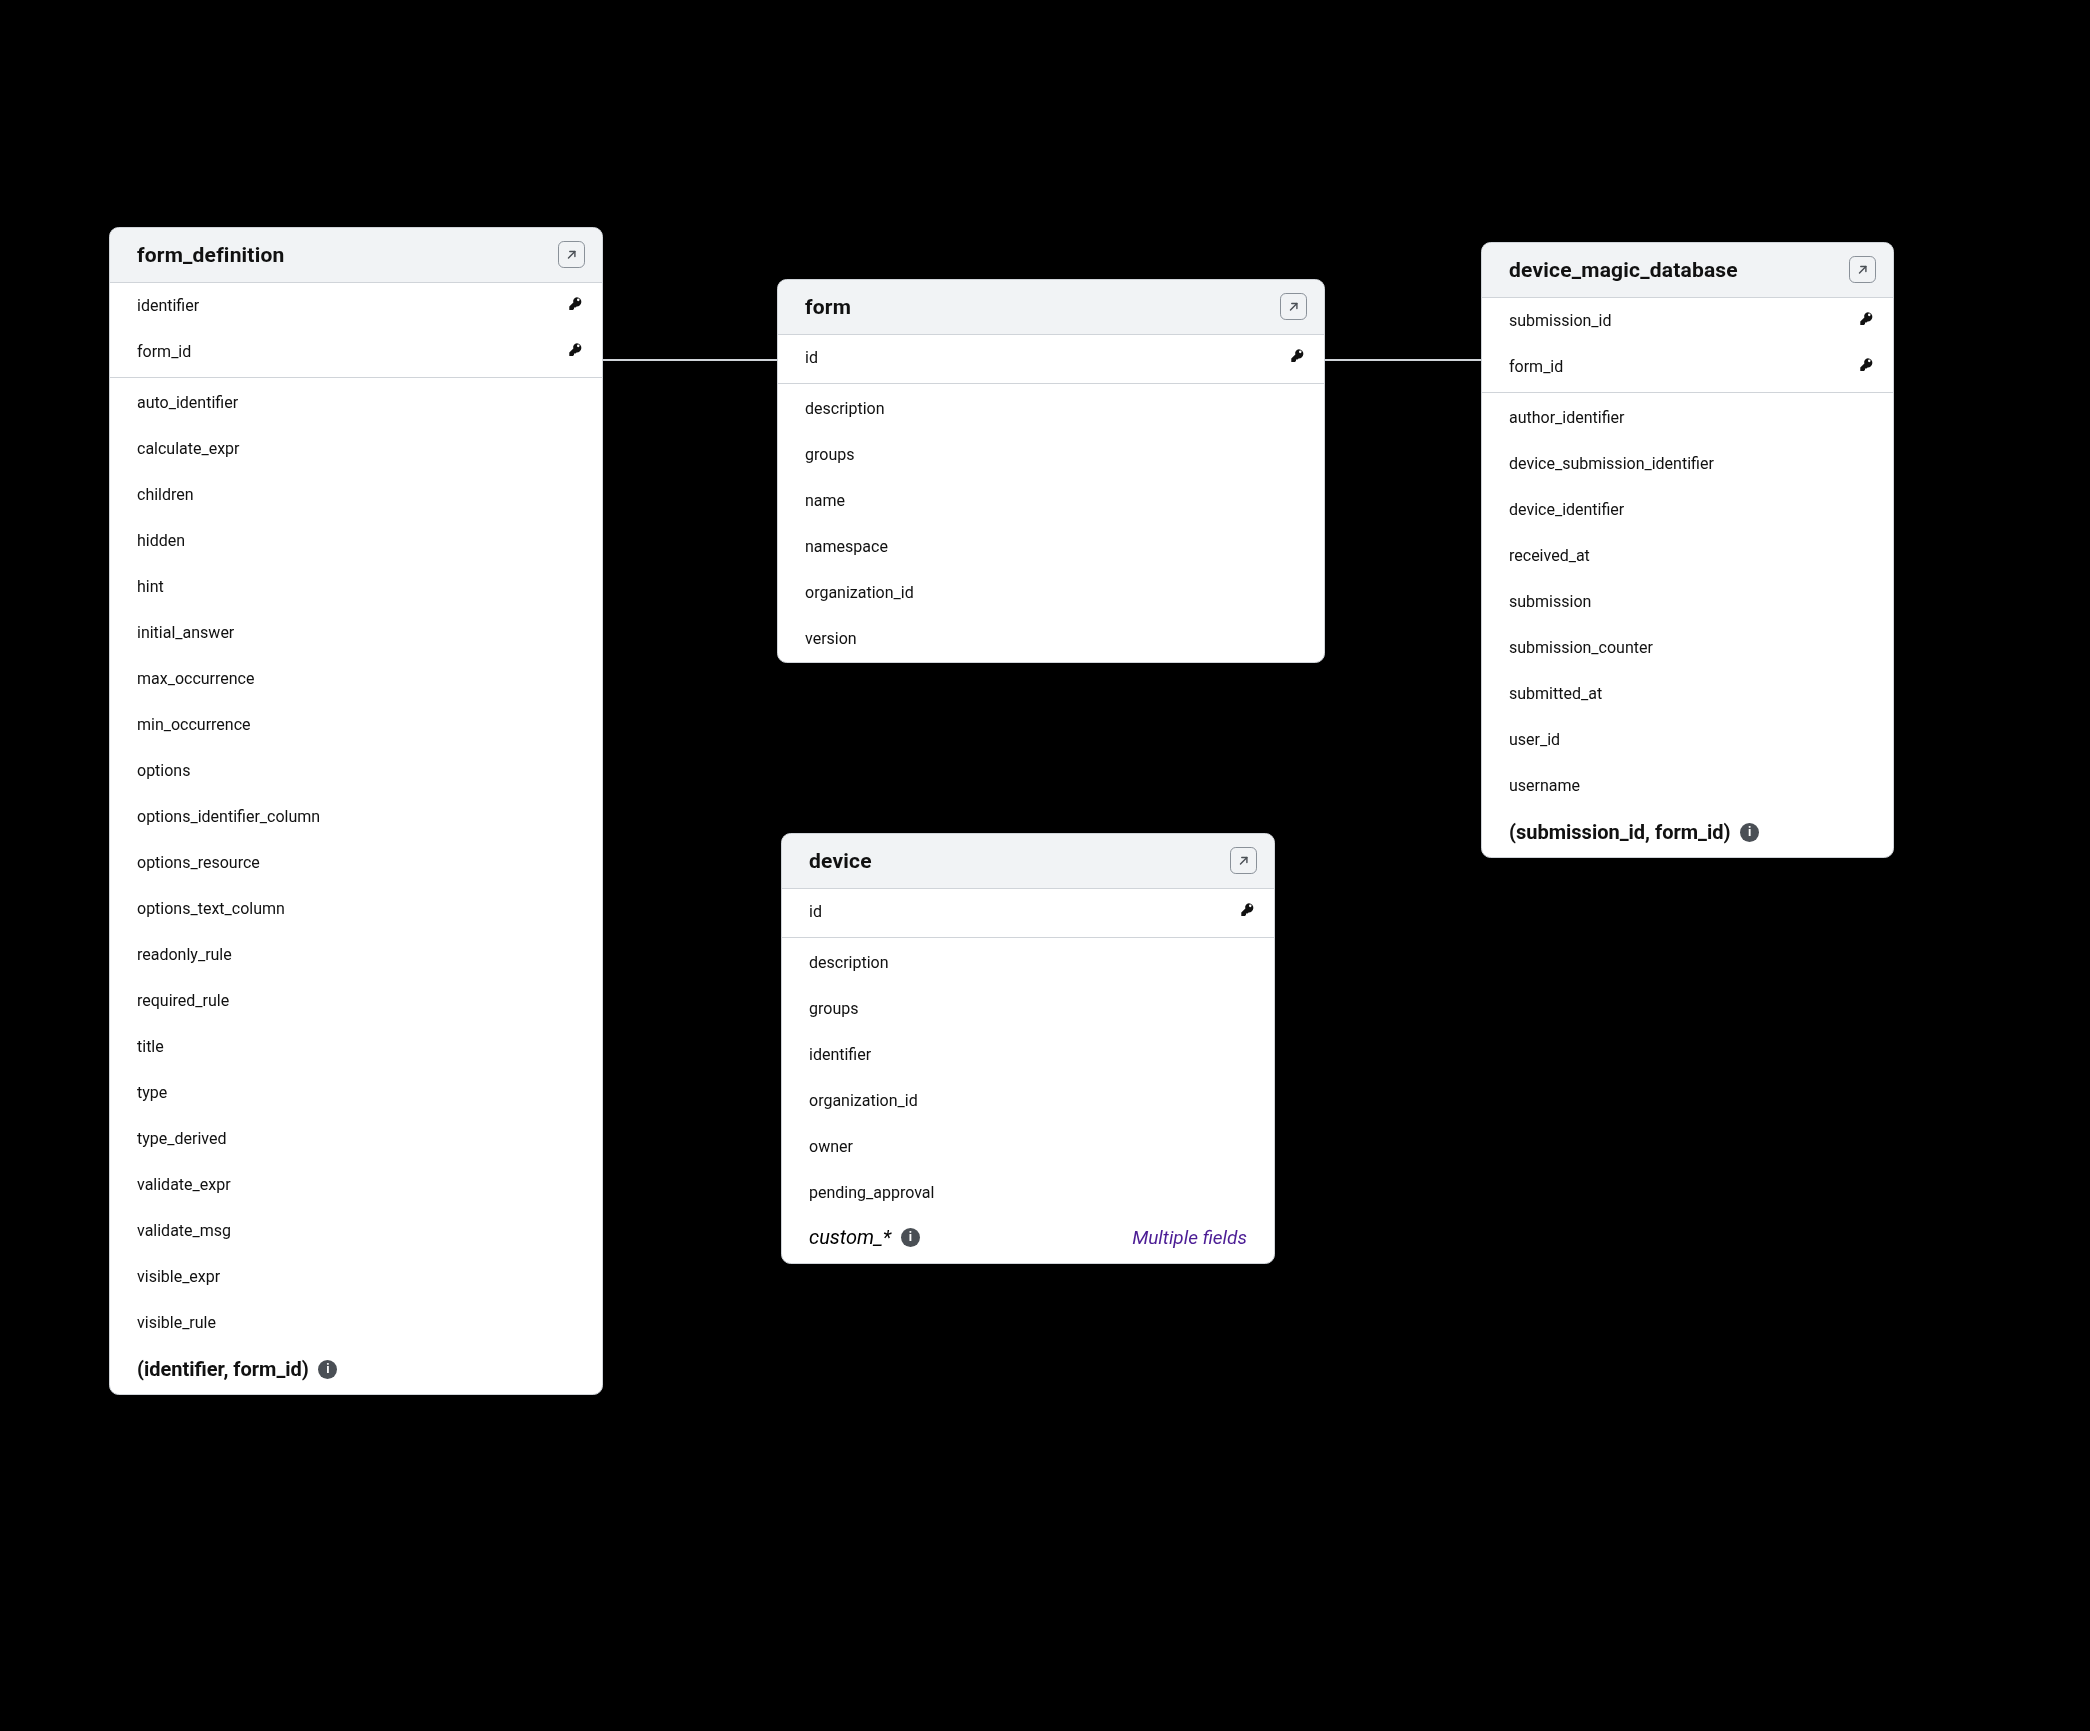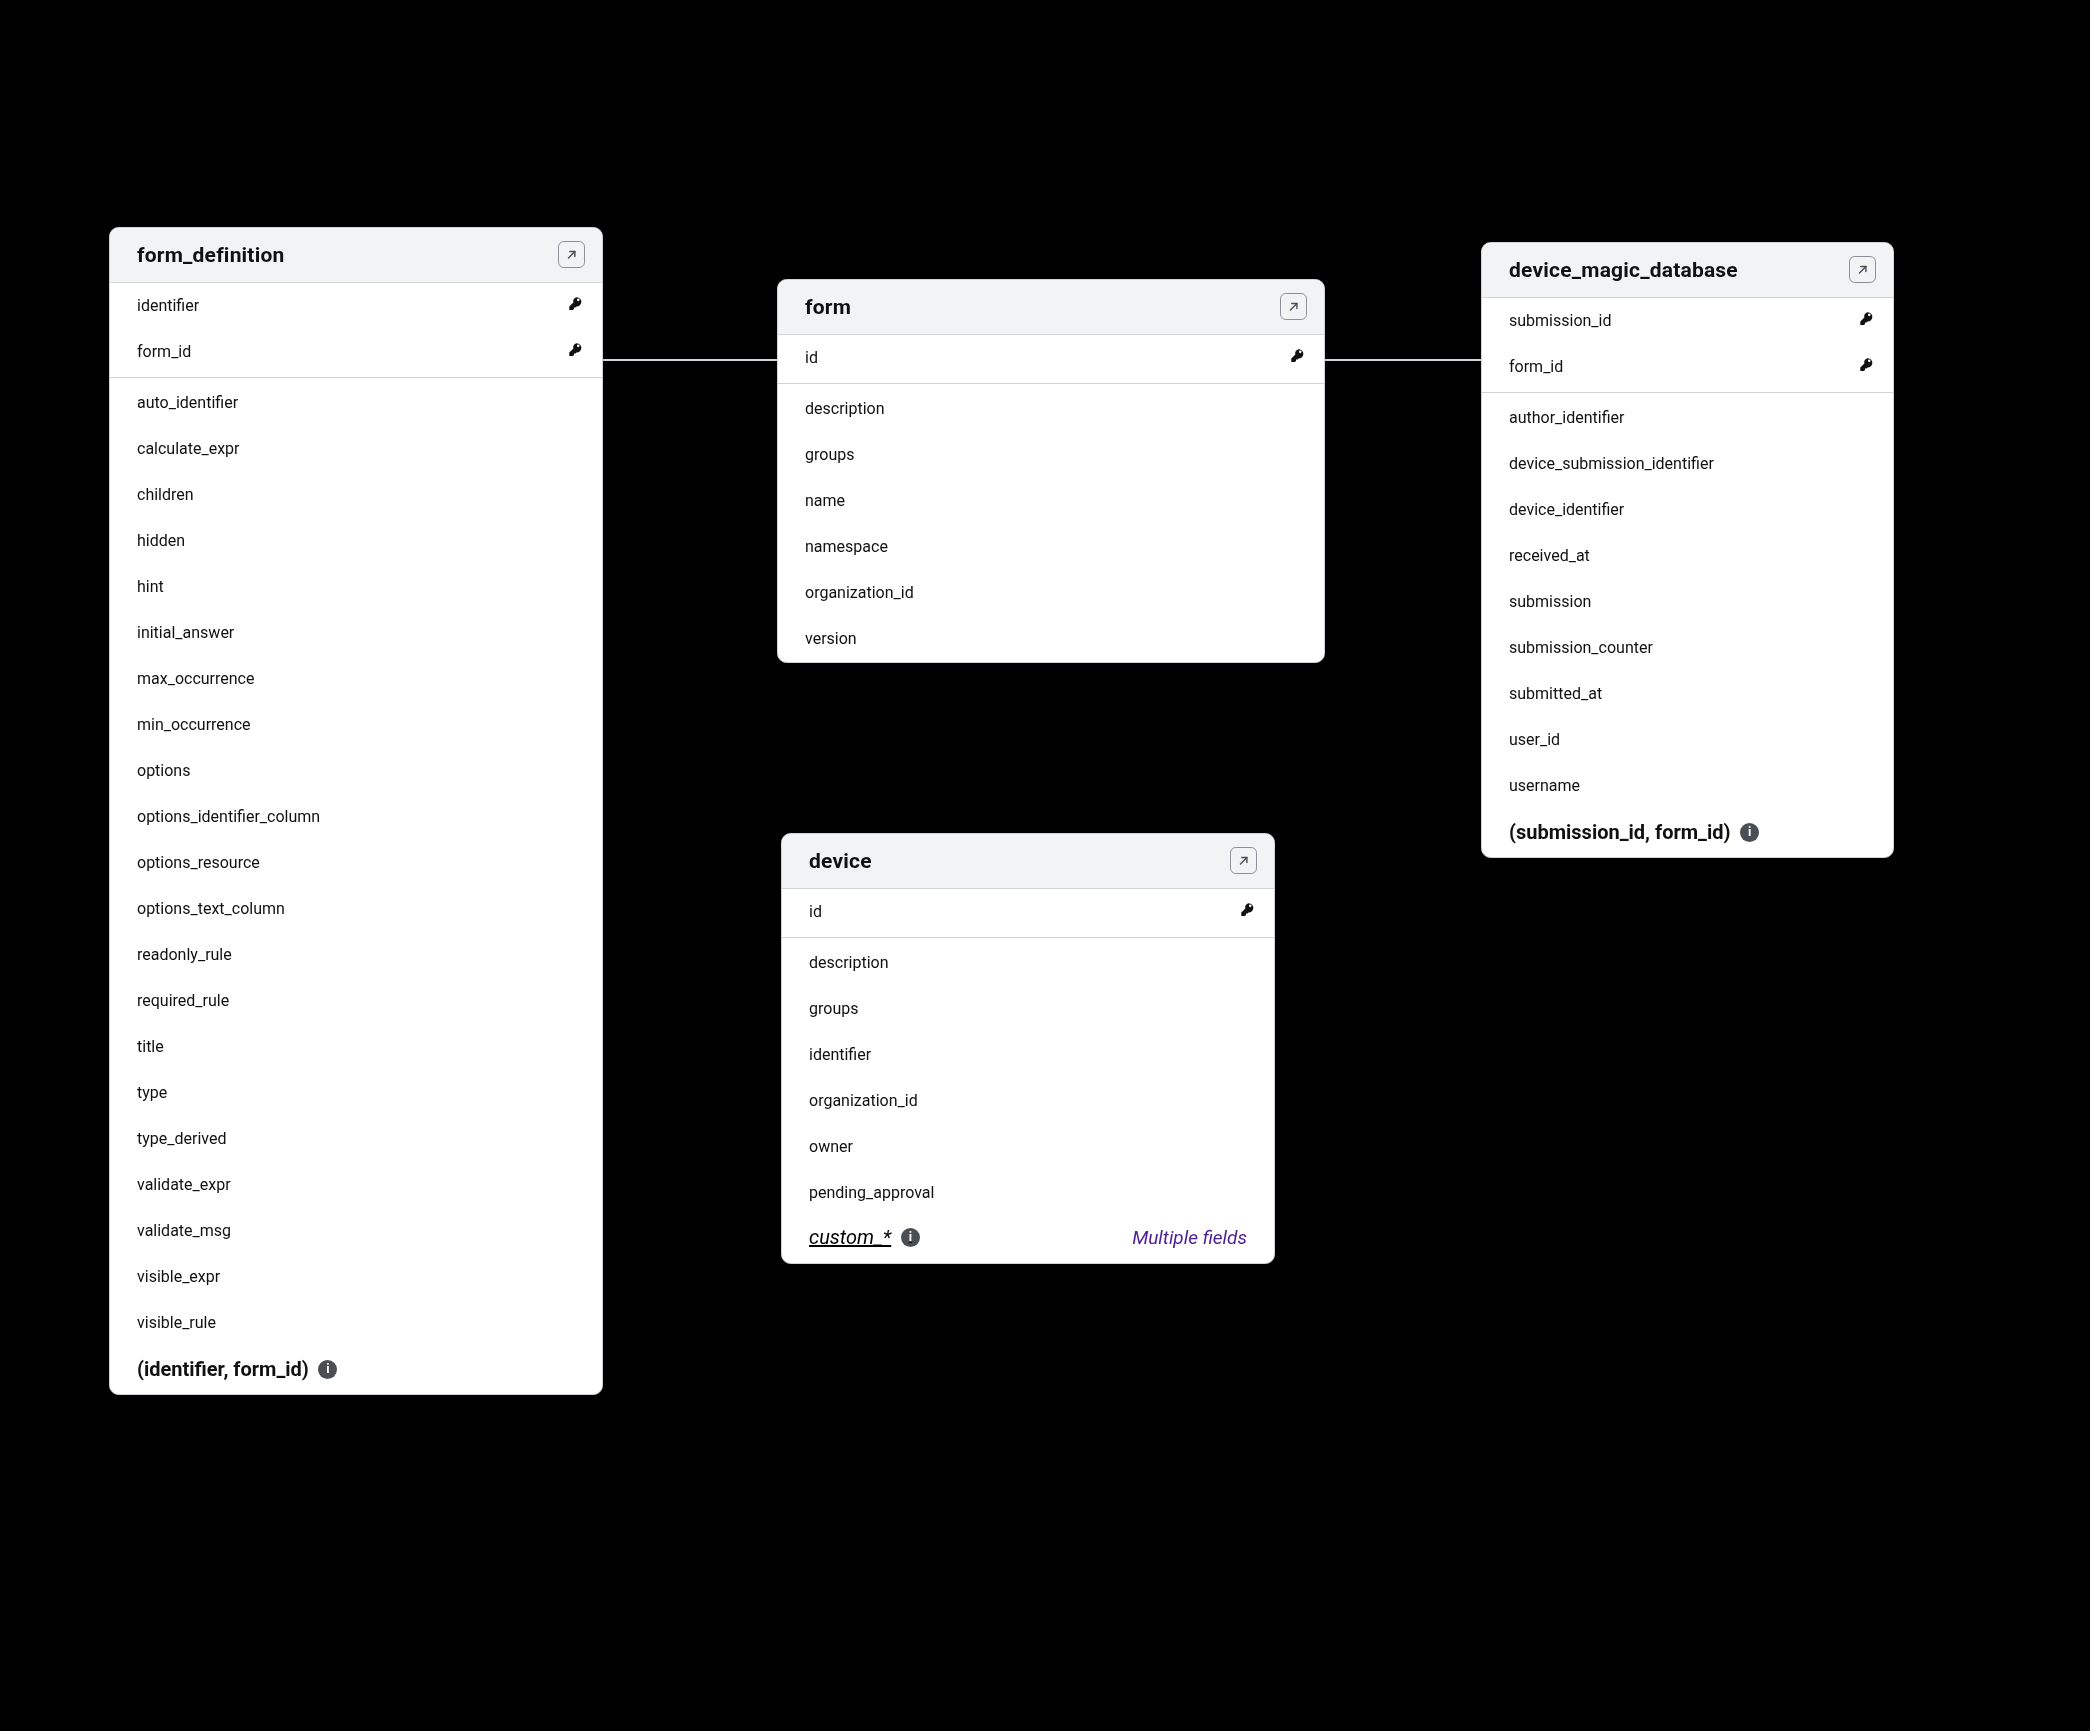--- a/index.html
+++ b/index.html
@@ -100,21 +100,21 @@
     font-size: 19px;
     color: #4c1d95;
   }
   .custom-row {
     display: flex;
     align-items: center;
     justify-content: space-between;
     padding: 9.6px 27px 13.4px 27px;
     font-size: 20px;
   }
-  .custom-left { display: flex; align-items: center; gap: 9.6px; text-decoration: underline; }
+  .custom-left { display: flex; align-items: center; gap: 9.6px; }
   .custom-name { font-style: italic; }
   .connector {
     position: absolute;
     height: 1.9px;
     background: #d0d4d9;
   }
 </style>
 </head>
 <body>
 

